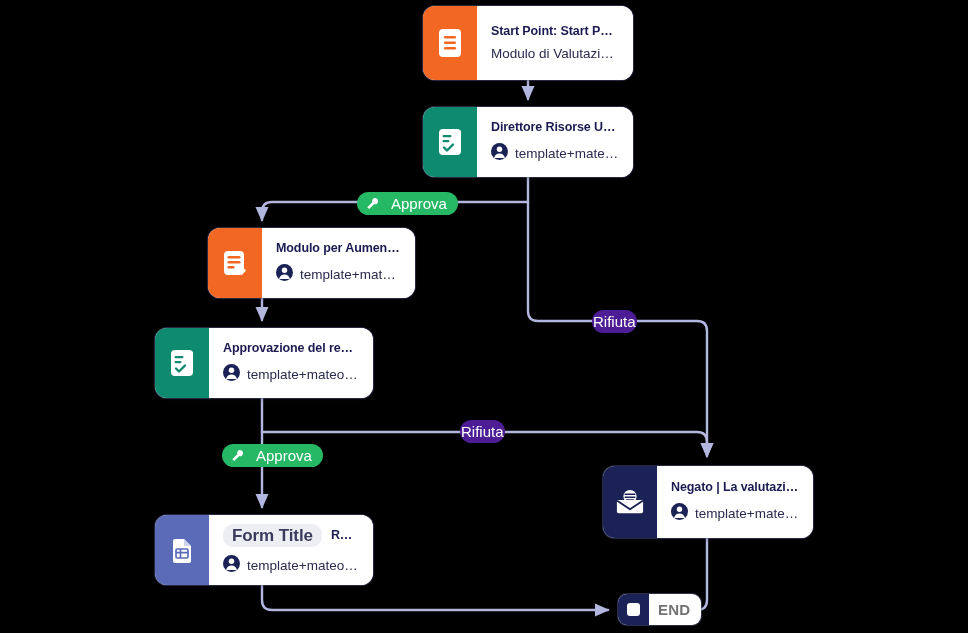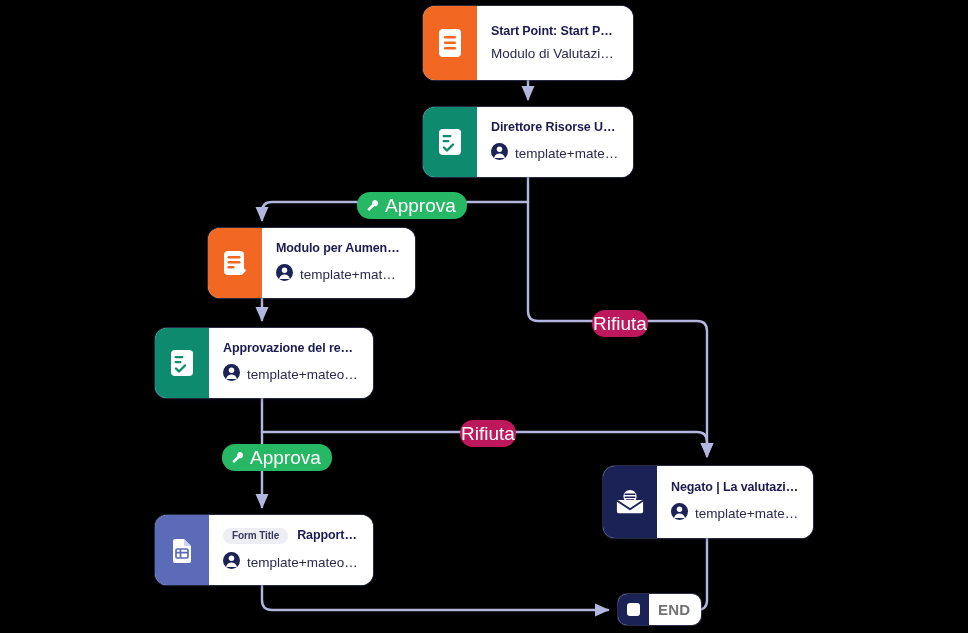--- a/index.html
+++ b/index.html
@@ -103,21 +103,21 @@
   .title-row {
     display: flex;
     align-items: center;
     gap: 9px;
     min-width: 0;
   }
   .pill-label {
     flex: 0 0 auto;
     background: #eceef3;
     color: #3a3a5c;
-    font-size: 10px;
+    font-size: 17px;
     font-weight: bold;
     border-radius: 10px;
     padding: 3px 9px;
     line-height: 1;
     letter-spacing: -0.1px;
   }
 
   
   #node-start      { left: 423px; top: 6px;   width: 210px; height: 74px; }
   #node-hr         { left: 423px; top: 107px; width: 210px; height: 70px; }
@@ -159,30 +159,30 @@
     color: #737373;
     padding: 0 11px 0 9px;
     letter-spacing: 0.2px;
   }
 
   
   .badge {
     position: absolute;
     display: flex;
     align-items: center;
-    gap: 5px;
+    gap: 11px;
     border-radius: 13px;
     padding: 4px 11px 4px 9px;
-    font-size: 19px;
+    font-size: 15px;
     color: #ffffff;
     line-height: 1;
     white-space: nowrap;
   }
   .badge.approve { background: #27b865; }
-  .badge.reject  { background: #be185d; padding: 4px 1px; justify-content: flex-end; }
+  .badge.reject  { background: #4c1d95; padding: 4px 1px; justify-content: flex-end; }
   .badge-text { display:block; }
   .badge svg { display:block; }
 
   #badge-approve-1 { left: 357px; top: 192px; }
   #badge-approve-2 { left: 222px; top: 444px; }
   #badge-reject-1  { left: 592px; top: 310px; }
   #badge-reject-2  { left: 460px; top: 420px; }
 </style>
 </head>
 <body>

